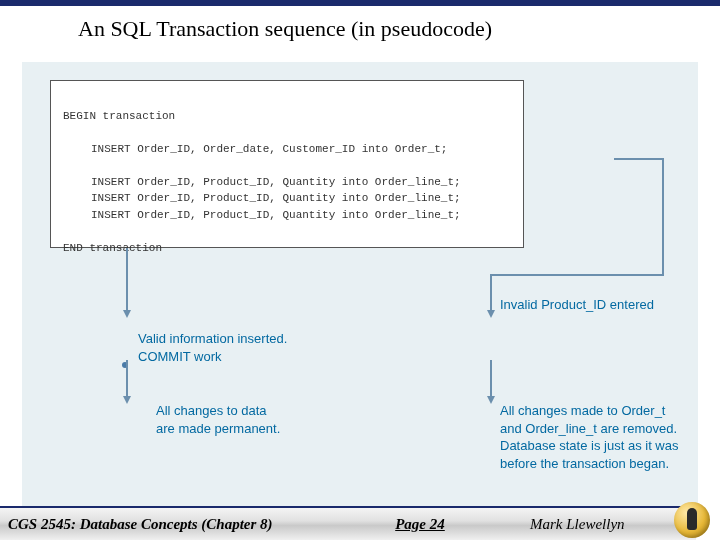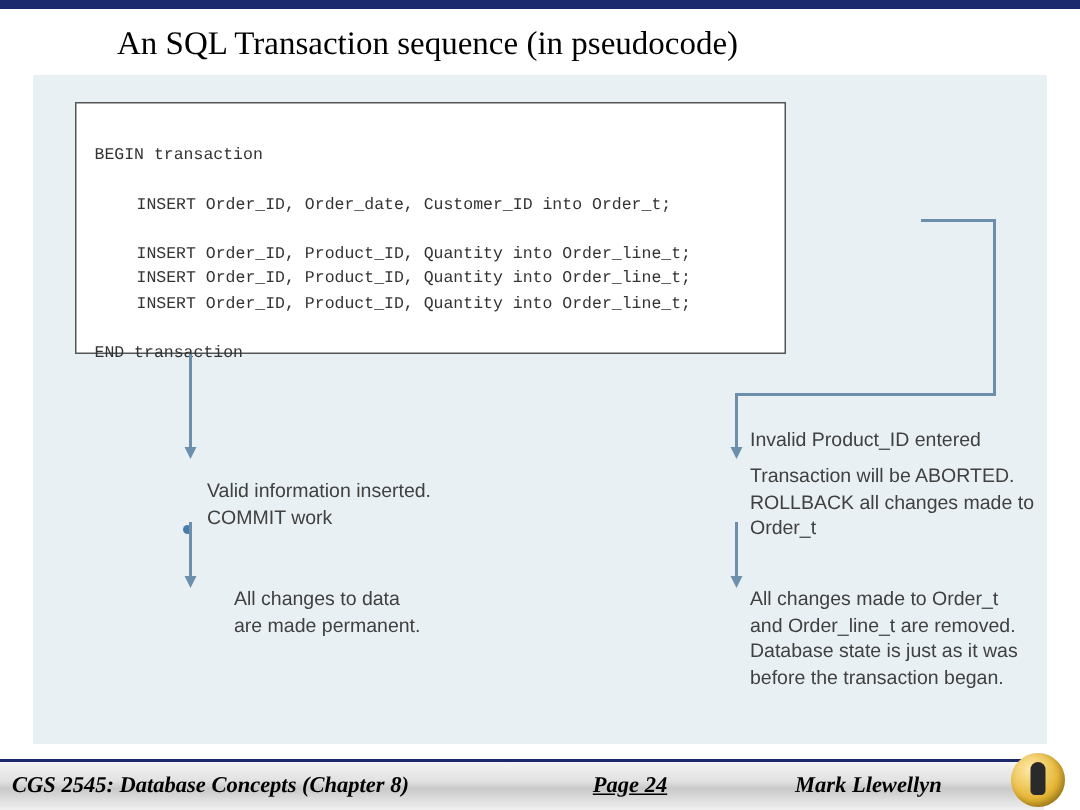--- a/index.html
+++ b/index.html
@@ -10,21 +10,21 @@
     font-family: "Times New Roman", Times, serif;
     position: relative;
     overflow: hidden;
   }
   .topbar {
     height: 6px;
     background: #1a2a6c;
   }
   .title {
     font-size: 22px;
-    padding: 10px 0 8px 78px;
+    padding: 10px 0 20px 78px;
     color: #000;
   }
   .diagram-area {
     position: relative;
     margin: 0 22px 0 22px;
     width: 676px;
     height: 446px;
     background: #e8f0f3;
   }
   .codebox {
@@ -68,21 +68,21 @@
   .r-v1 { left: 640px; top: 96px; width: 2px; height: 118px; }
   .r-h2 { left: 468px; top: 212px; width: 174px; height: 2px; }
   .r-v2 { left: 468px; top: 212px; width: 2px; height: 36px; }
   .r-a1 { left: 465px; top: 248px; }
   .r-v3 { left: 468px; top: 298px; width: 2px; height: 36px; }
   .r-a2 { left: 465px; top: 334px; }
   .label {
     position: absolute;
     font-family: Arial, Helvetica, sans-serif;
     font-size: 13px;
-    color: #404040;
+    color: #0369a1;
     line-height: 1.35;
   }
   .lbl-left1 { left: 116px; top: 268px; width: 230px; }
   .lbl-left2 { left: 116px; top: 340px; width: 230px; }
   .lbl-right0 { left: 478px; top: 234px; width: 200px; }
   .lbl-right1 { left: 478px; top: 258px; width: 200px; }
   .lbl-right2 { left: 478px; top: 340px; width: 200px; }
   .footer {
     position: absolute;
     left: 0; bottom: 0;
@@ -101,21 +101,21 @@
   }
   .footer-mid {
     font-style: italic;
     font-weight: bold;
     font-size: 15px;
     flex: 0 0 160px;
     text-align: center;
   }
   .footer-right {
     font-style: italic;
-    font-weight: bold;
+    font-weight: normal;
     font-size: 15px;
     flex: 1;
     text-align: left;
     padding-left: 30px;
   }
   .logo {
     position: absolute;
     right: 10px; bottom: 2px;
     width: 36px; height: 36px;
   }
@@ -159,22 +159,20 @@
   <div class="arrowhead l-a2"></div>
   <div class="label lbl-left2" style="white-space:pre-line;margin-left:18px;">All changes to data
 are made permanent.</div>
 
   <div class="flow-line r-h1"></div>
   <div class="flow-line r-v1"></div>
   <div class="flow-line r-h2"></div>
   <div class="flow-line r-v2"></div>
   <div class="arrowhead r-a1"></div>
   <div class="label lbl-right0">Invalid Product_ID entered</div>
-  <div class="label lbl-right1" style="white-space:pre-line;">Transaction will be ABORTED.
-ROLLBACK all changes made to Order_t</div>
   <div class="flow-line r-v3"></div>
   <div class="arrowhead r-a2"></div>
   <div class="label lbl-right2" style="white-space:pre-line;">All changes made to Order_t
 and Order_line_t are removed.
 Database state is just as it was
 before the transaction began.</div>
 
 </div>
 
 <div class="footer">

